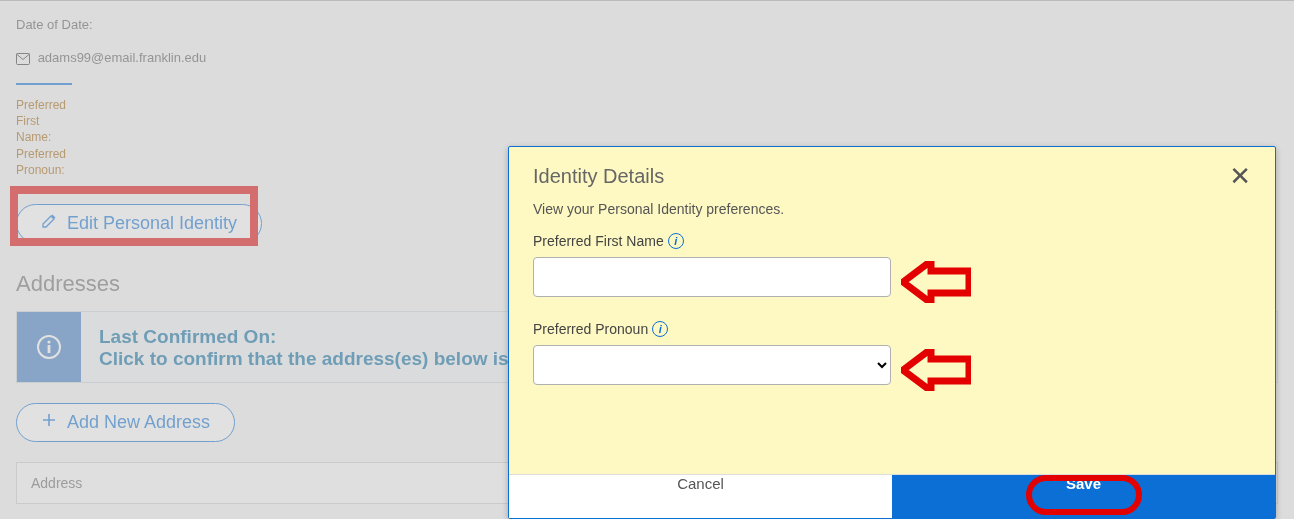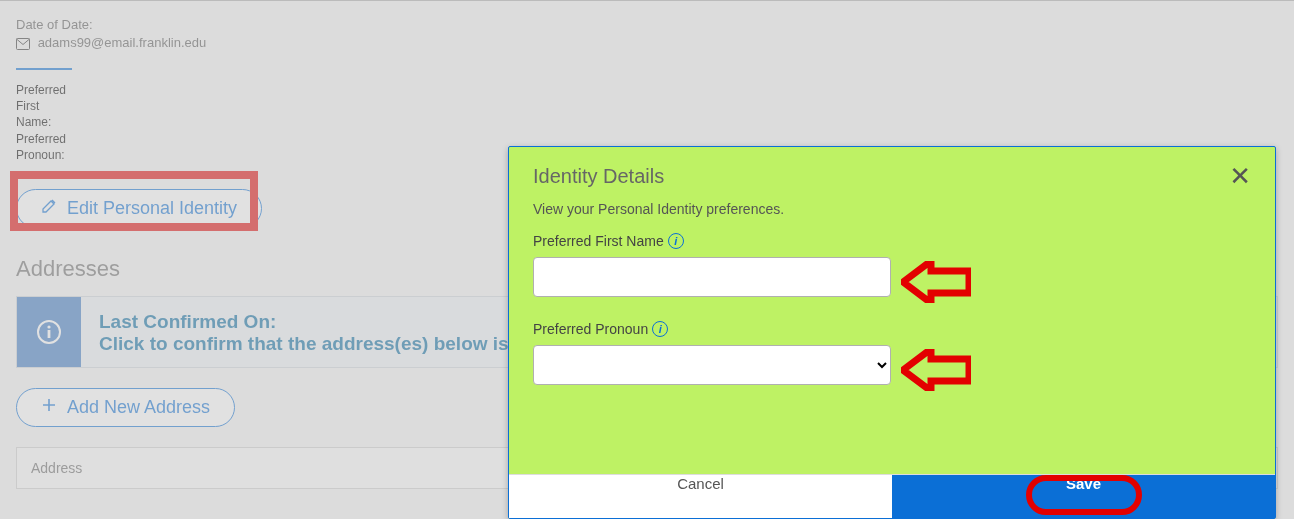--- a/index.html
+++ b/index.html
@@ -45,27 +45,27 @@
     position:absolute;
     width:70px; height:44px;
     background:#8a8a8a;
     border-radius:36px 36px 0 0;
     top:58px; left:20px;
   }
   .person-name { font-size:22px; color:#555; margin-top:4px; }
   .colleague-id { font-size:13px; color:#555; }
   .details-col { font-size:13px; color:#555; padding-top:4px; }
   .details-col .dob-label { }
-  .email-row { margin-top:3px; }
+  .email-row { margin-top:18px; }
   .email-row svg { vertical-align:middle; margin-right:4px; }
   .email-txt { }
   .blue-sep {
     width:56px; height:2px; background:#0b6fd6; margin:18px 0 12px;
   }
-  .pref-label { font-size:12px; line-height:1.35; color:#000000; max-width:60px;}
+  .pref-label { font-size:12px; line-height:1.35; color:#a16207; max-width:60px;}
   .edit-identity-wrap {
     position:relative;
     margin-top:26px;
     width:250px;
   }
   .red-box {
     position:absolute; top:-18px; left:-6px;
     width:248px; height:60px;
     border:8px solid #e30000;
     pointer-events:none;
@@ -107,21 +107,21 @@
     padding:12px 14px;
     font-size:14px; color:#666;
   }
 
   
   .modal {
     position:absolute;
     z-index:10;
     top:146px; left:508px;
     width:768px; height:373px;
-    background:#bef264;
+    background:#fef9c3;
     border:1px solid #0b6fd6;
     border-radius:2px;
     box-shadow:0 2px 6px rgba(0,0,0,.25);
     display:flex; flex-direction:column;
   }
   .modal-header {
     padding:16px 24px 8px;
     display:flex; justify-content:space-between; align-items:center;
   }
   .modal-title { font-size:20px; color:#666; }

